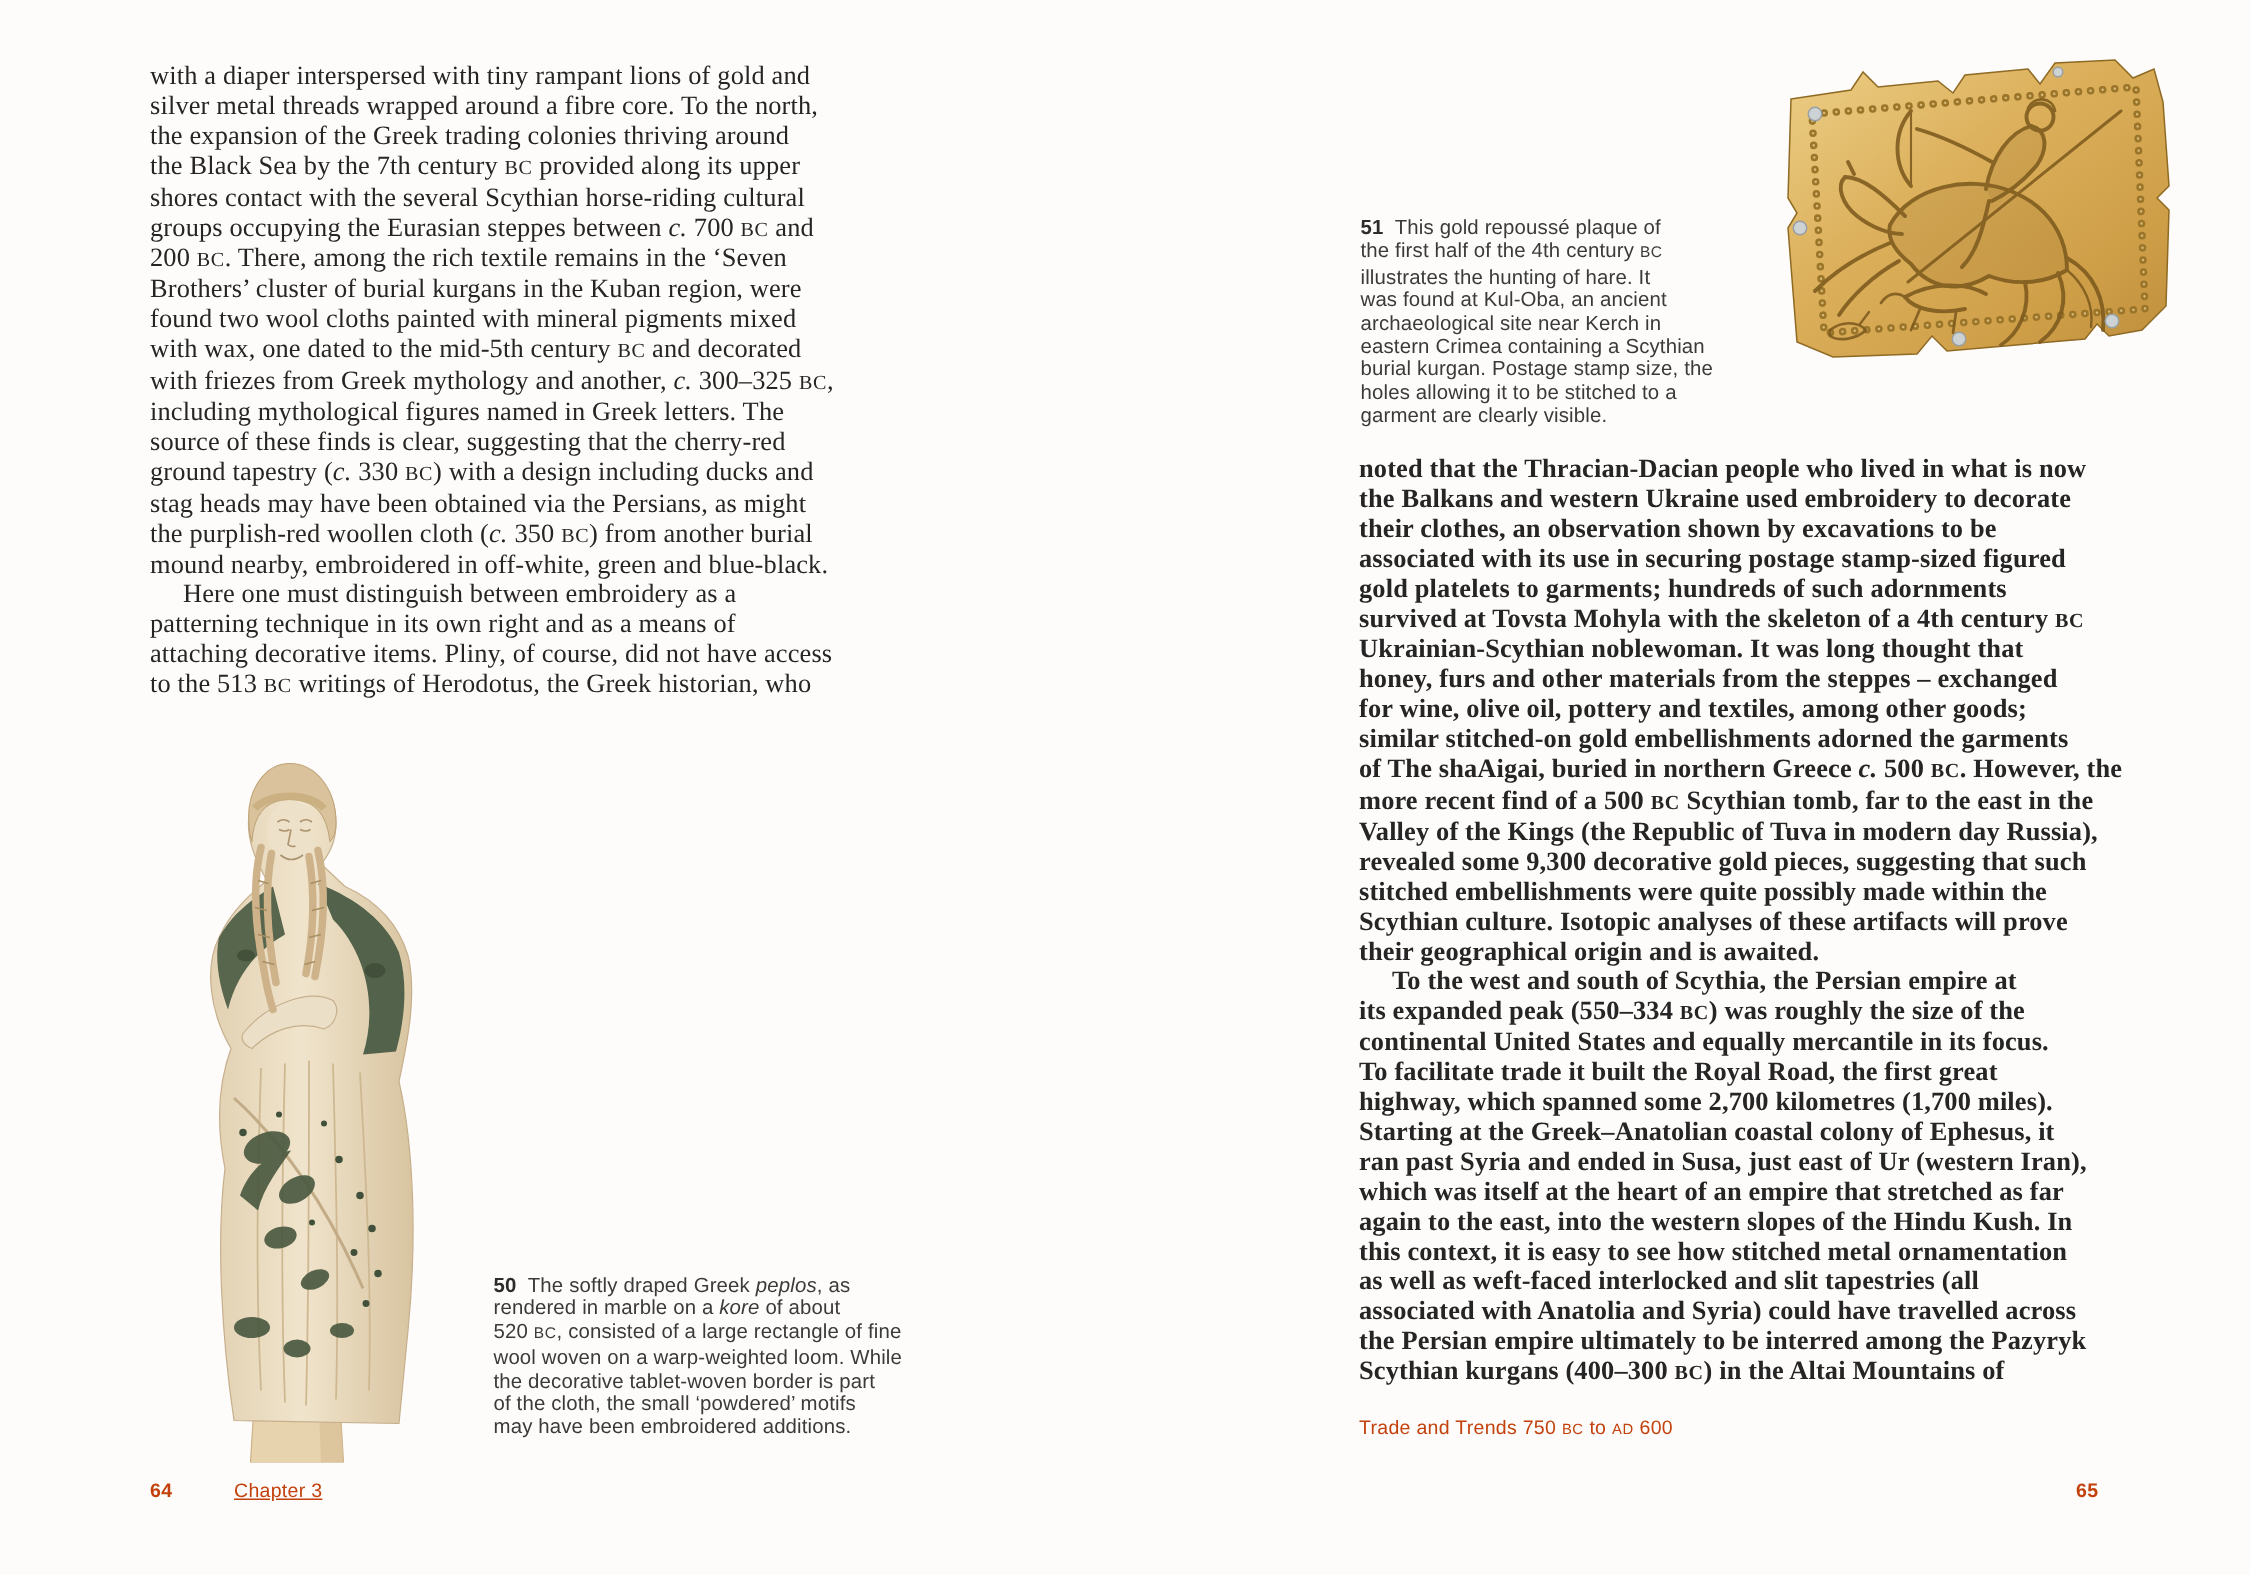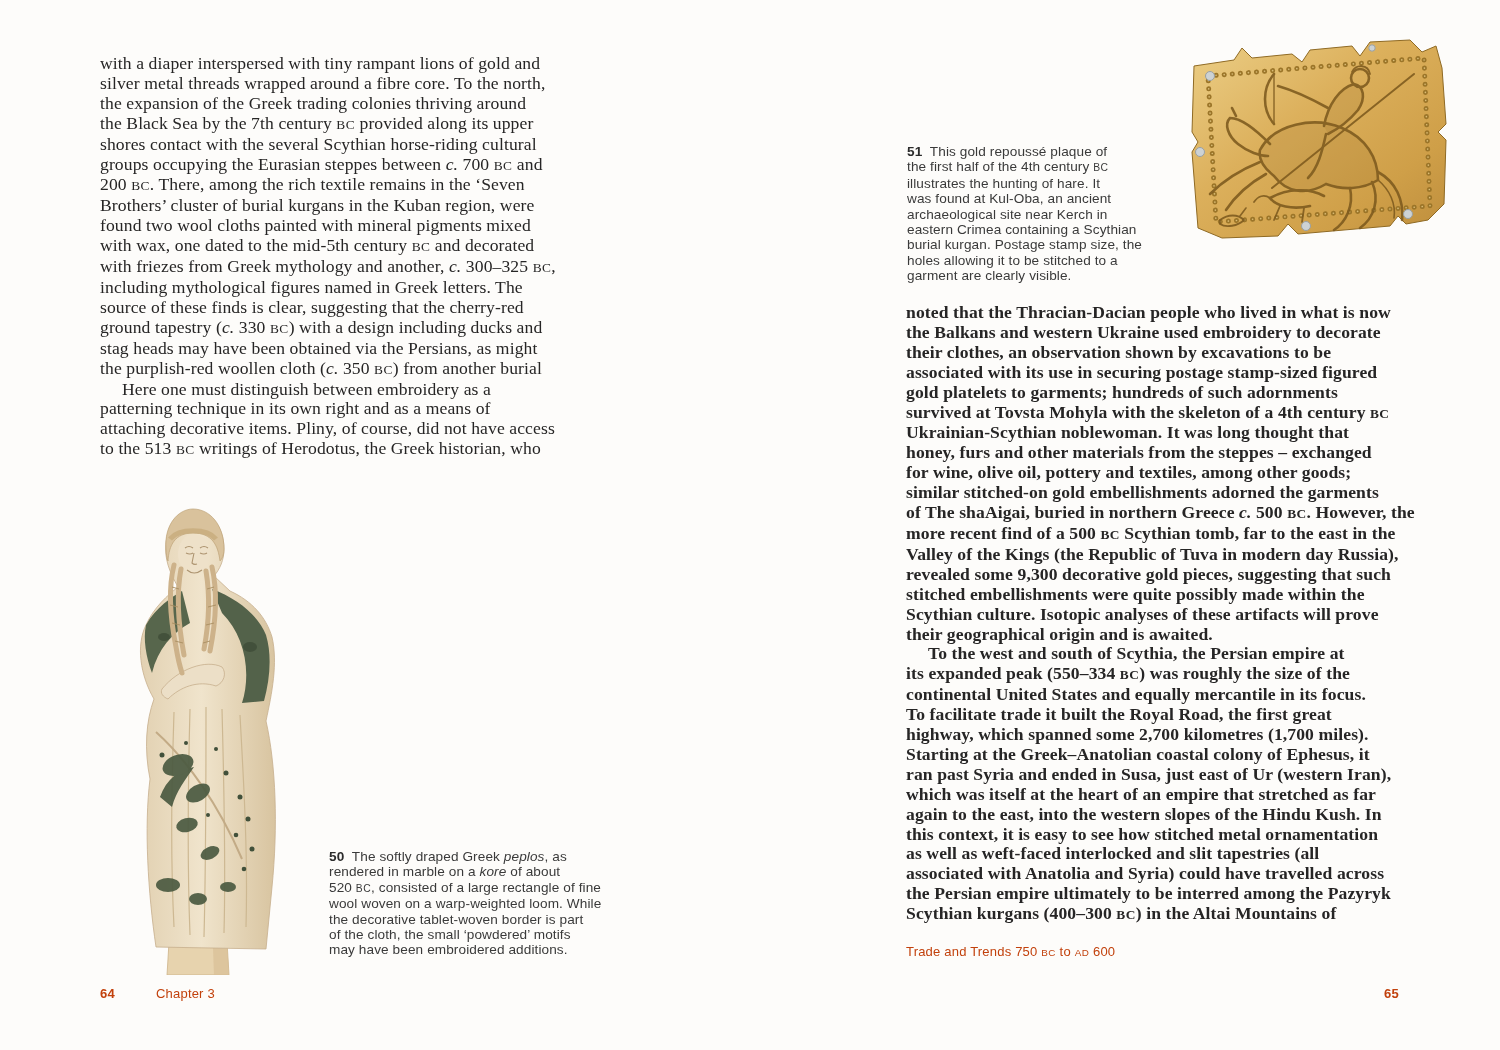--- a/index.html
+++ b/index.html
@@ -6,21 +6,21 @@
   .spread {
     position:relative; width:1500px; height:1050px;
     background:#fdfcfa; overflow:hidden;
     font-family:"Liberation Serif", serif;
     color:#262525;
   }
   
   .body-text { position:absolute; font-size:17.6px; line-height:19.9px; letter-spacing:.1px; }
   .body-text .line { white-space:nowrap; }
   .body-text .line.indent { padding-left:22px; }
-  .body-left  { left:100px; top:41px;margin-top:13px; }
+  .body-left  { left:100px; top:41px; }
   .body-right { left:906px; top:303px;font-weight:bold; }
   i { font-style:italic; }
   .sc { font-size:.76em; letter-spacing:.4px; }
   
   .caption {
     position:absolute; font-family:"Liberation Sans", sans-serif;
     font-size:13.6px; line-height:15.4px; color:#3a3a3a; letter-spacing:.1px;
   }
   .caption .line { white-space:nowrap; }
   .caption b { font-weight:700; color:#2c2c2c; }
@@ -31,21 +31,21 @@
   .statue-fig { left:90px;  top:497px; width:215px; height:478px; }
   .plaque-fig { left:1176px; top:30px; width:285px; height:232px; }
   figure svg { display:block; width:100%; height:100%; }
   
   .footer-item {
     position:absolute; font-family:"Liberation Sans", sans-serif;
     font-size:13px; color:#c2410c; letter-spacing:.2px; white-space:nowrap;
   }
   .page-num { font-weight:700; }
   .fo-left-num   { left:100px;  top:986px; }
-  .fo-chapter    { left:156px;  top:986px; }
+  .fo-chapter    { left:156px;  top:986px;text-decoration:underline; }
   .fo-running    { left:906px;  top:944px; }
   .fo-right-num  { left:1384px; top:986px; }
 </style>
 </head>
 <body>
 
 <div class="spread">
 
   <div class="body-text body-left">
       <div class="line">with a diaper interspersed with tiny rampant lions of gold and</div>
@@ -57,20 +57,21 @@
       <div class="line">200 <span class="sc">BC</span>. There, among the rich textile remains in the ‘Seven</div>
       <div class="line">Brothers’ cluster of burial kurgans in the Kuban region, were</div>
       <div class="line">found two wool cloths painted with mineral pigments mixed</div>
       <div class="line">with wax, one dated to the mid-5th century <span class="sc">BC</span> and decorated</div>
       <div class="line">with friezes from Greek mythology and another, <i>c.</i> 300–325 <span class="sc">BC</span>,</div>
       <div class="line">including mythological figures named in Greek letters. The</div>
       <div class="line">source of these finds is clear, suggesting that the cherry-red</div>
       <div class="line">ground tapestry (<i>c.</i> 330 <span class="sc">BC</span>) with a design including ducks and</div>
       <div class="line">stag heads may have been obtained via the Persians, as might</div>
       <div class="line">the purplish-red woollen cloth (<i>c.</i> 350 <span class="sc">BC</span>) from another burial</div>
+      <div class="line">mound nearby, embroidered in off-white, green and blue-black.</div>
       <div class="line indent">Here one must distinguish between embroidery as a</div>
       <div class="line">patterning technique in its own right and as a means of</div>
       <div class="line">attaching decorative items. Pliny, of course, did not have access</div>
       <div class="line">to the 513 <span class="sc">BC</span> writings of Herodotus, the Greek historian, who</div>
     </div>
 
   <figure class="statue-fig">
     <svg viewBox="0 0 215 478" role="img" aria-label="Marble kore statue wearing a softly draped peplos with traces of green pigment">
       <defs>
         <linearGradient id="marble" x1="0" y1="0" x2="1" y2="0">

